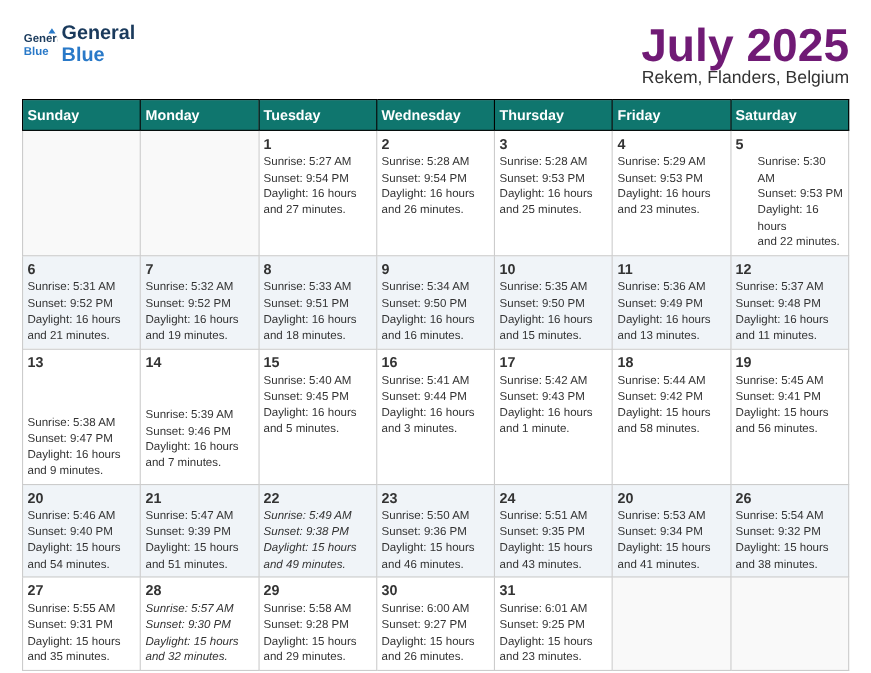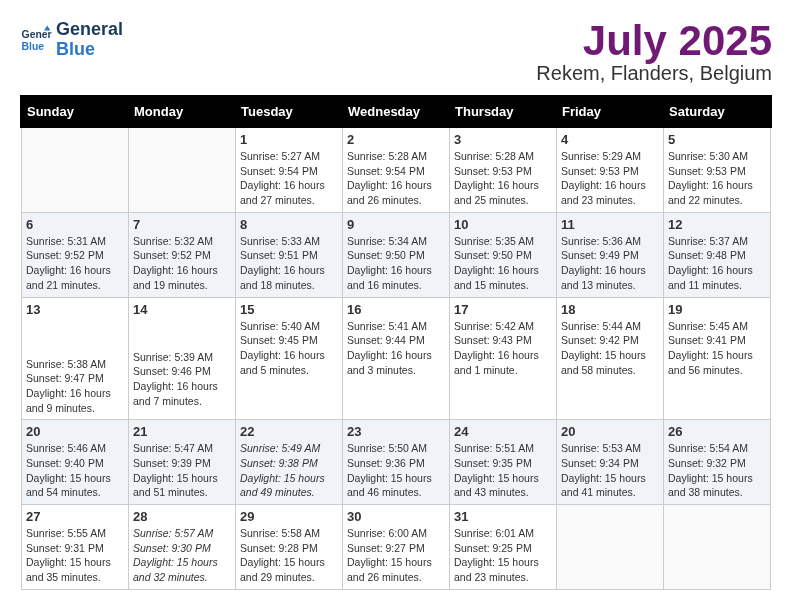--- a/index.html
+++ b/index.html
@@ -37,36 +37,36 @@
     .title-block {
       text-align: right;
     }
     .month-title {
       font-size: 42px;
       font-weight: bold;
       color: #701a75;
       line-height: 1;
     }
     .subtitle {
-      font-size: 20px;
+      font-size: 16px;
       color: #333;
     }
     .calendar {
       width: 100%;
       border-collapse: collapse;
       font-size: 11px;
     }
     .calendar th {
-      background: #000000;
+      background: #0f766e;
       color: #fff;
       padding: 6px 4px;
       text-align: left;
       font-size: 13px;
       font-weight: bold;
-      border: 3px solid #000000;
+      border: 1px solid #000000;
     }
     .calendar td {
       border: 1px solid #ccc;
       vertical-align: top;
       padding: 4px;
       width: calc(100% / 7);
       min-height: 80px;
       color: #333;
       background: #fff;
     }
@@ -149,21 +149,21 @@
         </td>
         <td>
           <span class="day-num">4</span>
           <div class="day-info" style="white-space: pre-line;">Sunrise: 5:29 AM
 Sunset: 9:53 PM
 Daylight: 16 hours
 and 23 minutes.</div>
         </td>
         <td>
           <span class="day-num">5</span>
-          <div class="day-info" style="white-space: pre-line;">Sunrise: 5:30 AM
+          <div class="day-info" style="white-space: pre-line; margin-left: 20px;">Sunrise: 5:30 AM
 Sunset: 9:53 PM
 Daylight: 16 hours
 and 22 minutes.</div>
         </td>
       </tr>
       <tr class="row-alt">
         <td>
           <span class="day-num">6</span>
           <div class="day-info" style="white-space: pre-line;">Sunrise: 5:31 AM
 Sunset: 9:52 PM

